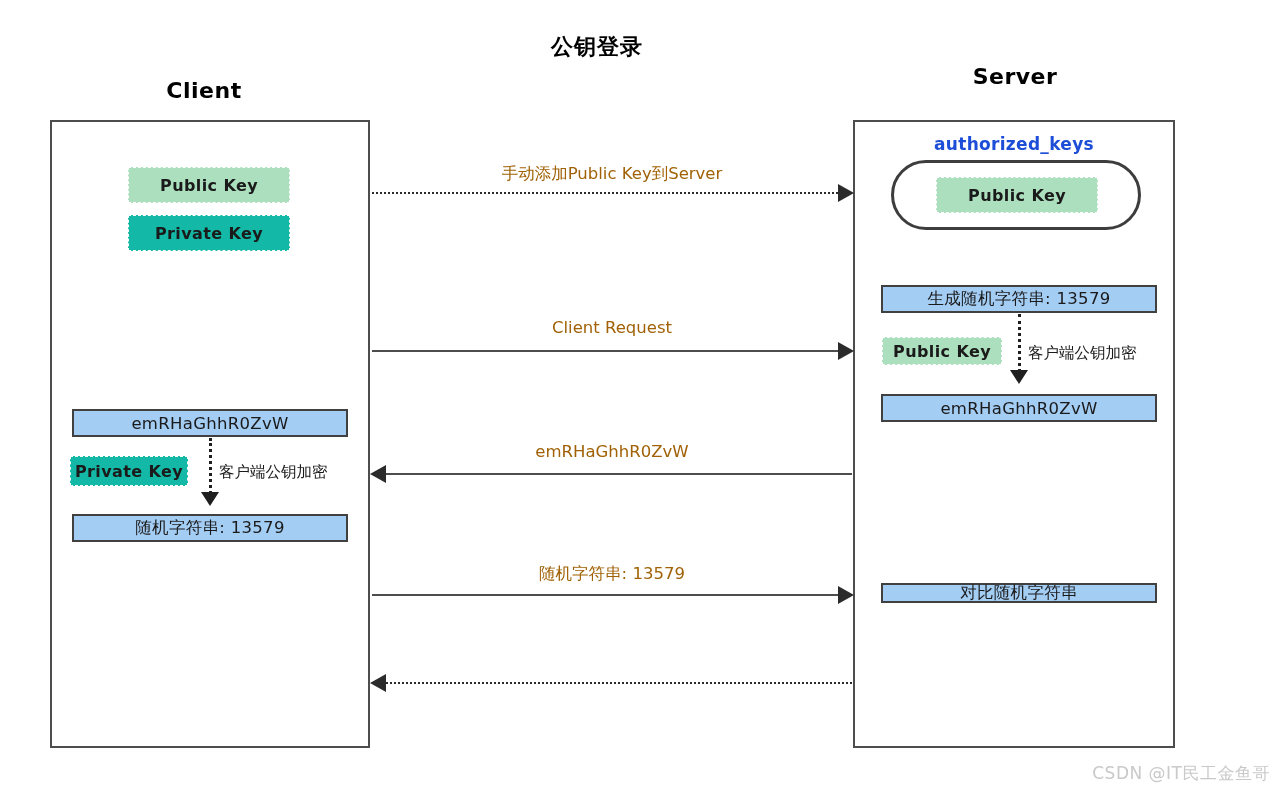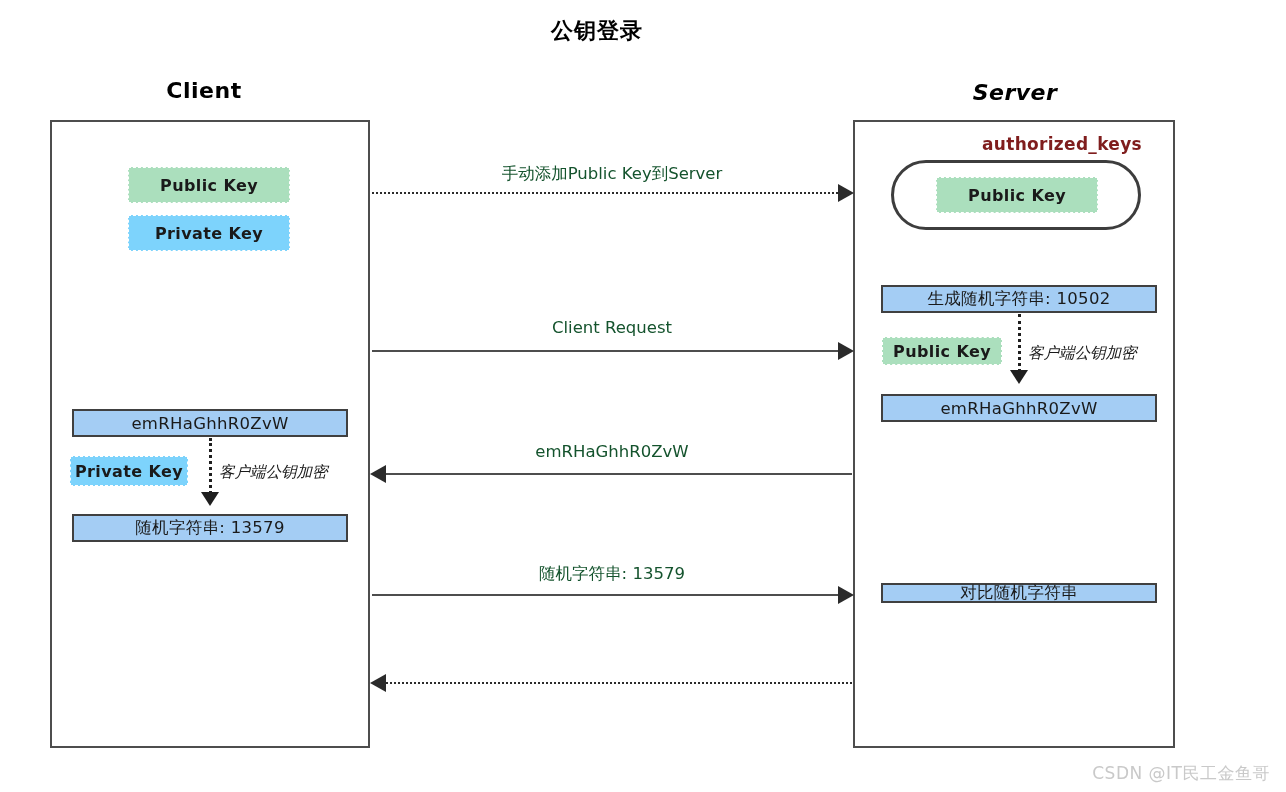--- a/index.html
+++ b/index.html
@@ -16,39 +16,39 @@
     height: 792px;
     background: #ffffff;
     overflow: hidden;
   }
 
   .abs { position: absolute; }
 
   
   .diagram-title {
     left: 0;
-    top: 16px;
+    top: 32px;
     width: 1194px;
     text-align: center;
     font-size: 22px;
     font-weight: bold;
     color: #000000;
     letter-spacing: 1px;
   }
 
   
   .col-title {
     font-size: 22px;
     font-weight: bold;
     color: #000000;
     text-align: center;
     letter-spacing: 0.5px;
   }
   #client-title { left: 44px; top: 78px; width: 320px; }
-  #server-title { left: 855px; top: 80px; width: 320px; font-style: italic; }
+  #server-title { left: 855px; top: 64px; width: 320px; }
 
   
   .lifeline-box {
     border: 2.5px solid #4d4d4d;
     background: #ffffff;
     box-sizing: border-box;
   }
   #client-box { left: 50px;  top: 120px; width: 320px; height: 628px; }
   #server-box { left: 853px; top: 120px; width: 322px; height: 628px; }
 
@@ -62,39 +62,38 @@
     color: #1a1a1a;
     white-space: nowrap;
   }
   .node-key {
     border: 1.5px dashed #ffffff;
     font-weight: bold;
     letter-spacing: 0.4px;
     font-size: 16px;
   }
   .node-green { background: #abdfbd; }
-  .node-red   { background: #7dd3fc; }
+  .node-red   { background: #14b8a6; }
   .node-blue  {
     background: #a4cdf4;
     border: 2px solid #404040;
     font-size: 16.5px;
     letter-spacing: 0.3px;
   }
 
   
   #authkeys-label {
     left: 853px;
     top: 134px;
     width: 322px;
     text-align: center;
     font-size: 17px;
     font-weight: bold;
-    color: #7f1d1d;
+    color: #1d4ed8;
     letter-spacing: 0.3px;
-    margin-left: 48px;
   }
   #authkeys-stadium {
     left: 891px;
     top: 160px;
     width: 250px;
     height: 70px;
     border: 3px solid #3d3d3d;
     border-radius: 35px;
     background: #ffffff;
     box-sizing: border-box;
@@ -129,36 +128,35 @@
     border-right: 9px solid transparent;
     border-top: 14px solid #1f1f1f;
   }
   #client-vhead { left: 201px; top: 492px; }
   #server-vhead { left: 1010px; top: 370px; }
 
   .vflow-label {
     font-size: 15.5px;
     color: #1a1a1a;
     white-space: nowrap;
-    font-style: italic;
   }
   #client-vflow-label { left: 219px; top: 462px; }
   #server-vflow-label { left: 1028px; top: 343px; }
 
   
   .msg-line {
     height: 0;
     border-top: 2px solid #4d4d4d;
   }
   .msg-line.dotted {
     border-top: 2.5px dotted #2b2b2b;
   }
   .msg-label {
     font-size: 16.5px;
-    color: #14532d;
+    color: #a16207;
     text-align: center;
     white-space: nowrap;
   }
   .head-right {
     width: 0; height: 0;
     border-top: 9px solid transparent;
     border-bottom: 9px solid transparent;
     border-left: 16px solid #2b2b2b;
   }
   .head-left {
@@ -217,21 +215,21 @@
   <div class="abs lifeline-box" id="client-box"></div>
   <div class="abs lifeline-box" id="server-box"></div>
 
   <div class="abs node node-key node-green" id="client-public-key">Public Key</div>
   <div class="abs node node-key node-red" id="client-private-key">Private Key</div>
 
   <div class="abs" id="authkeys-label">authorized_keys</div>
   <div class="abs" id="authkeys-stadium"></div>
   <div class="abs node node-key node-green" id="server-public-key-stored">Public Key</div>
 
-  <div class="abs node node-blue" id="server-random">生成随机字符串: 10502</div>
+  <div class="abs node node-blue" id="server-random">生成随机字符串: 13579</div>
   <div class="abs node node-key node-green" id="server-public-key-2">Public Key</div>
   <div class="abs vflow" id="server-vflow"></div>
   <div class="abs vhead" id="server-vhead"></div>
   <div class="abs vflow-label" id="server-vflow-label">客户端公钥加密</div>
   <div class="abs node node-blue" id="server-cipher">emRHaGhhR0ZvW</div>
 
   <div class="abs node node-blue" id="server-compare">对比随机字符串</div>
 
   <div class="abs node node-blue" id="client-cipher">emRHaGhhR0ZvW</div>
   <div class="abs node node-key node-red" id="client-private-key-2">Private Key</div>

